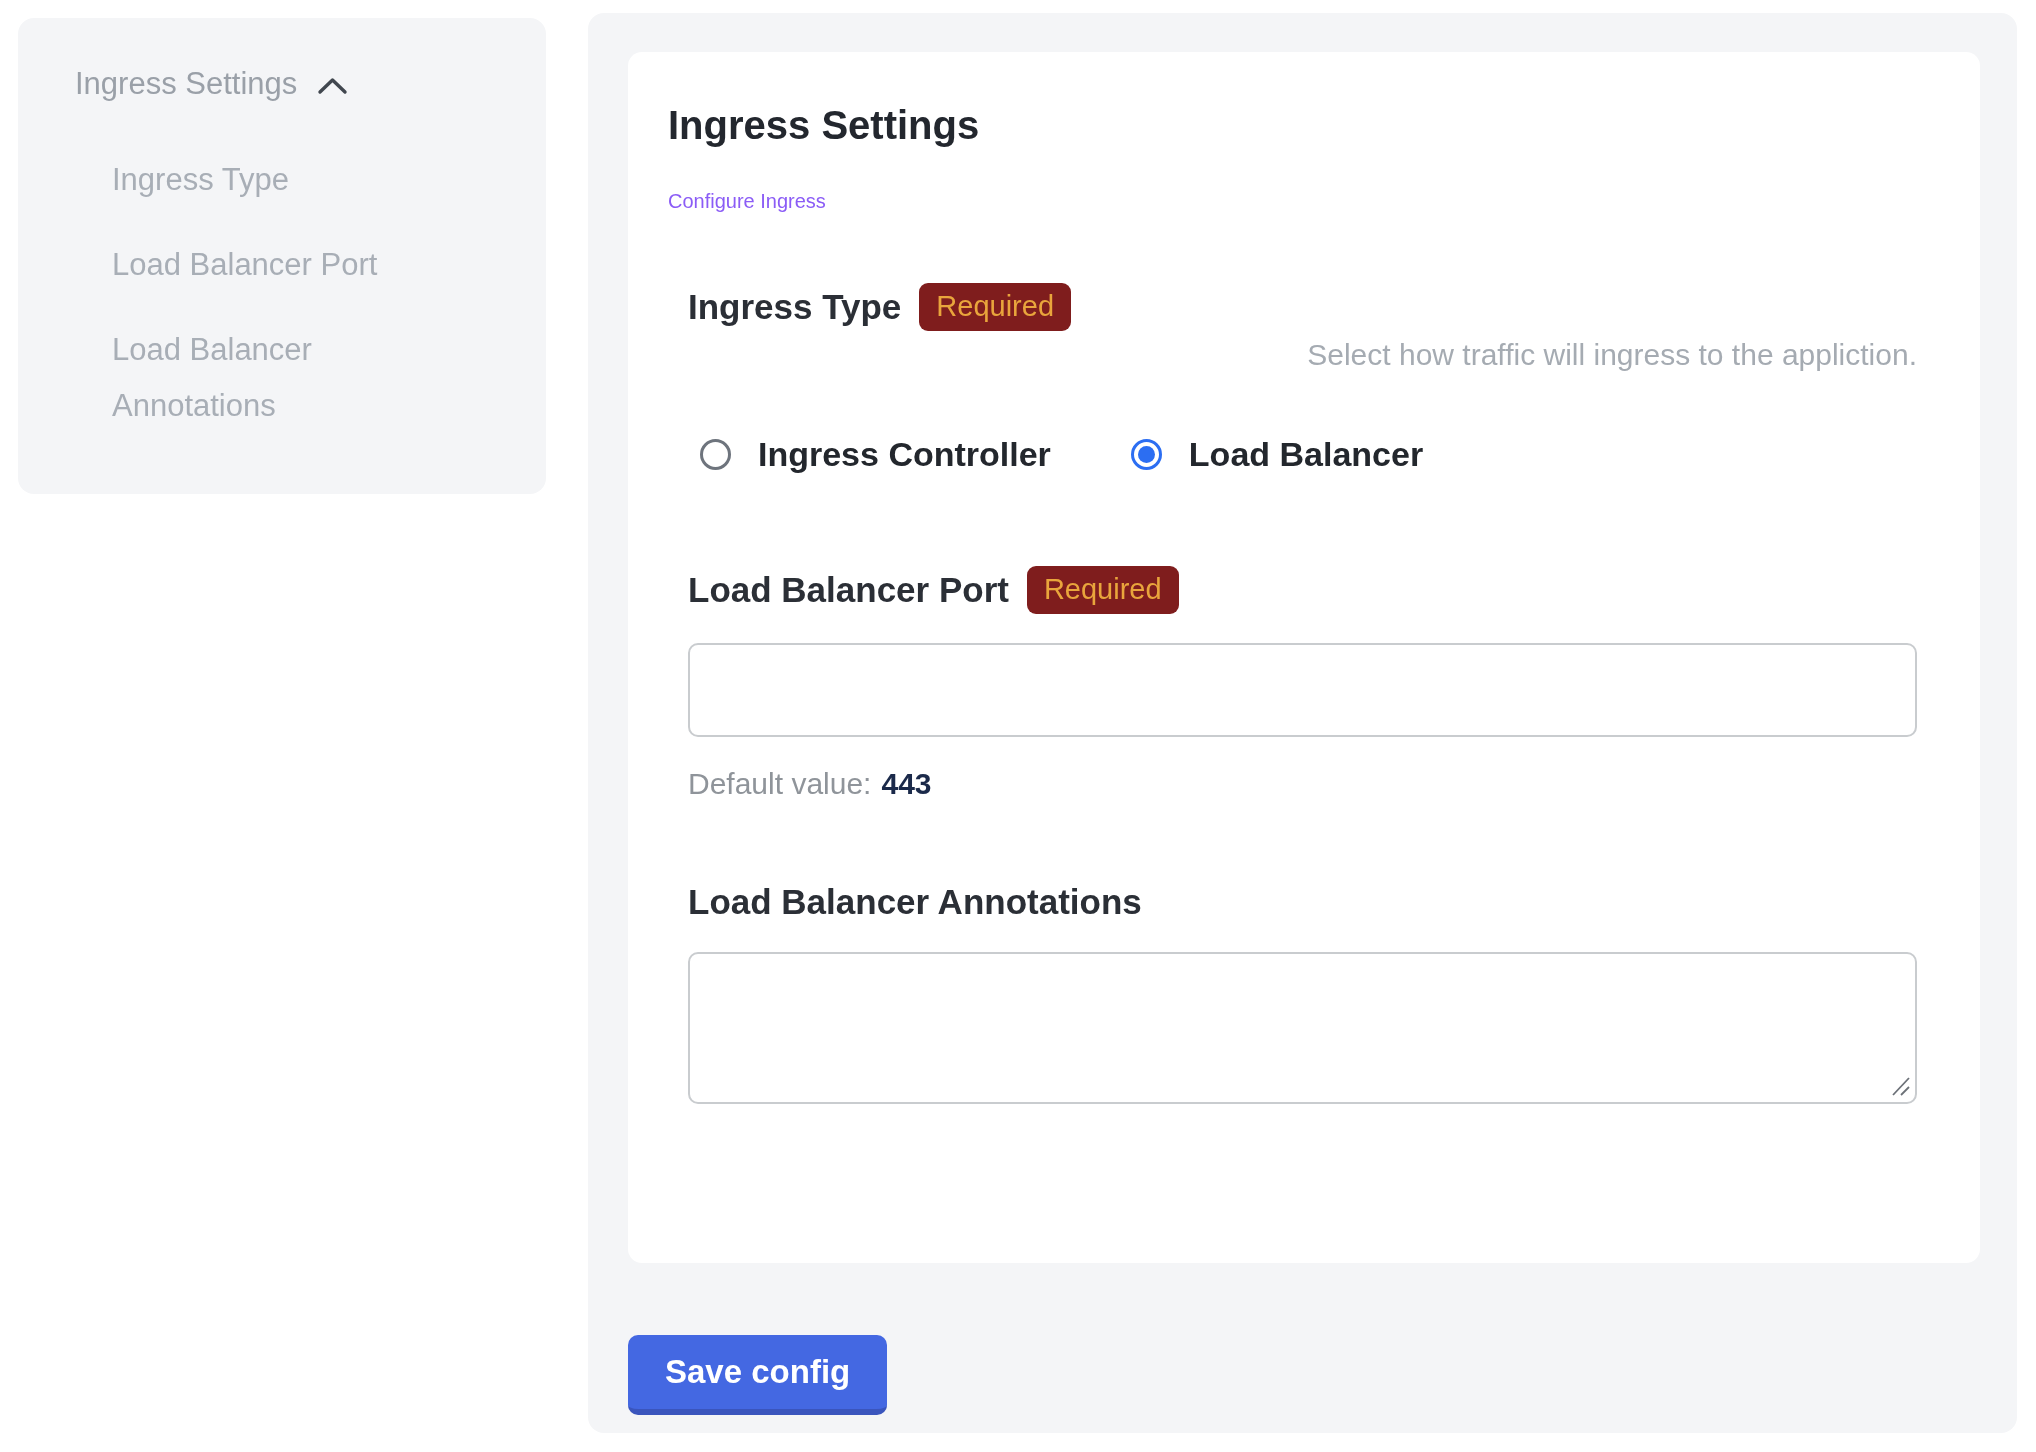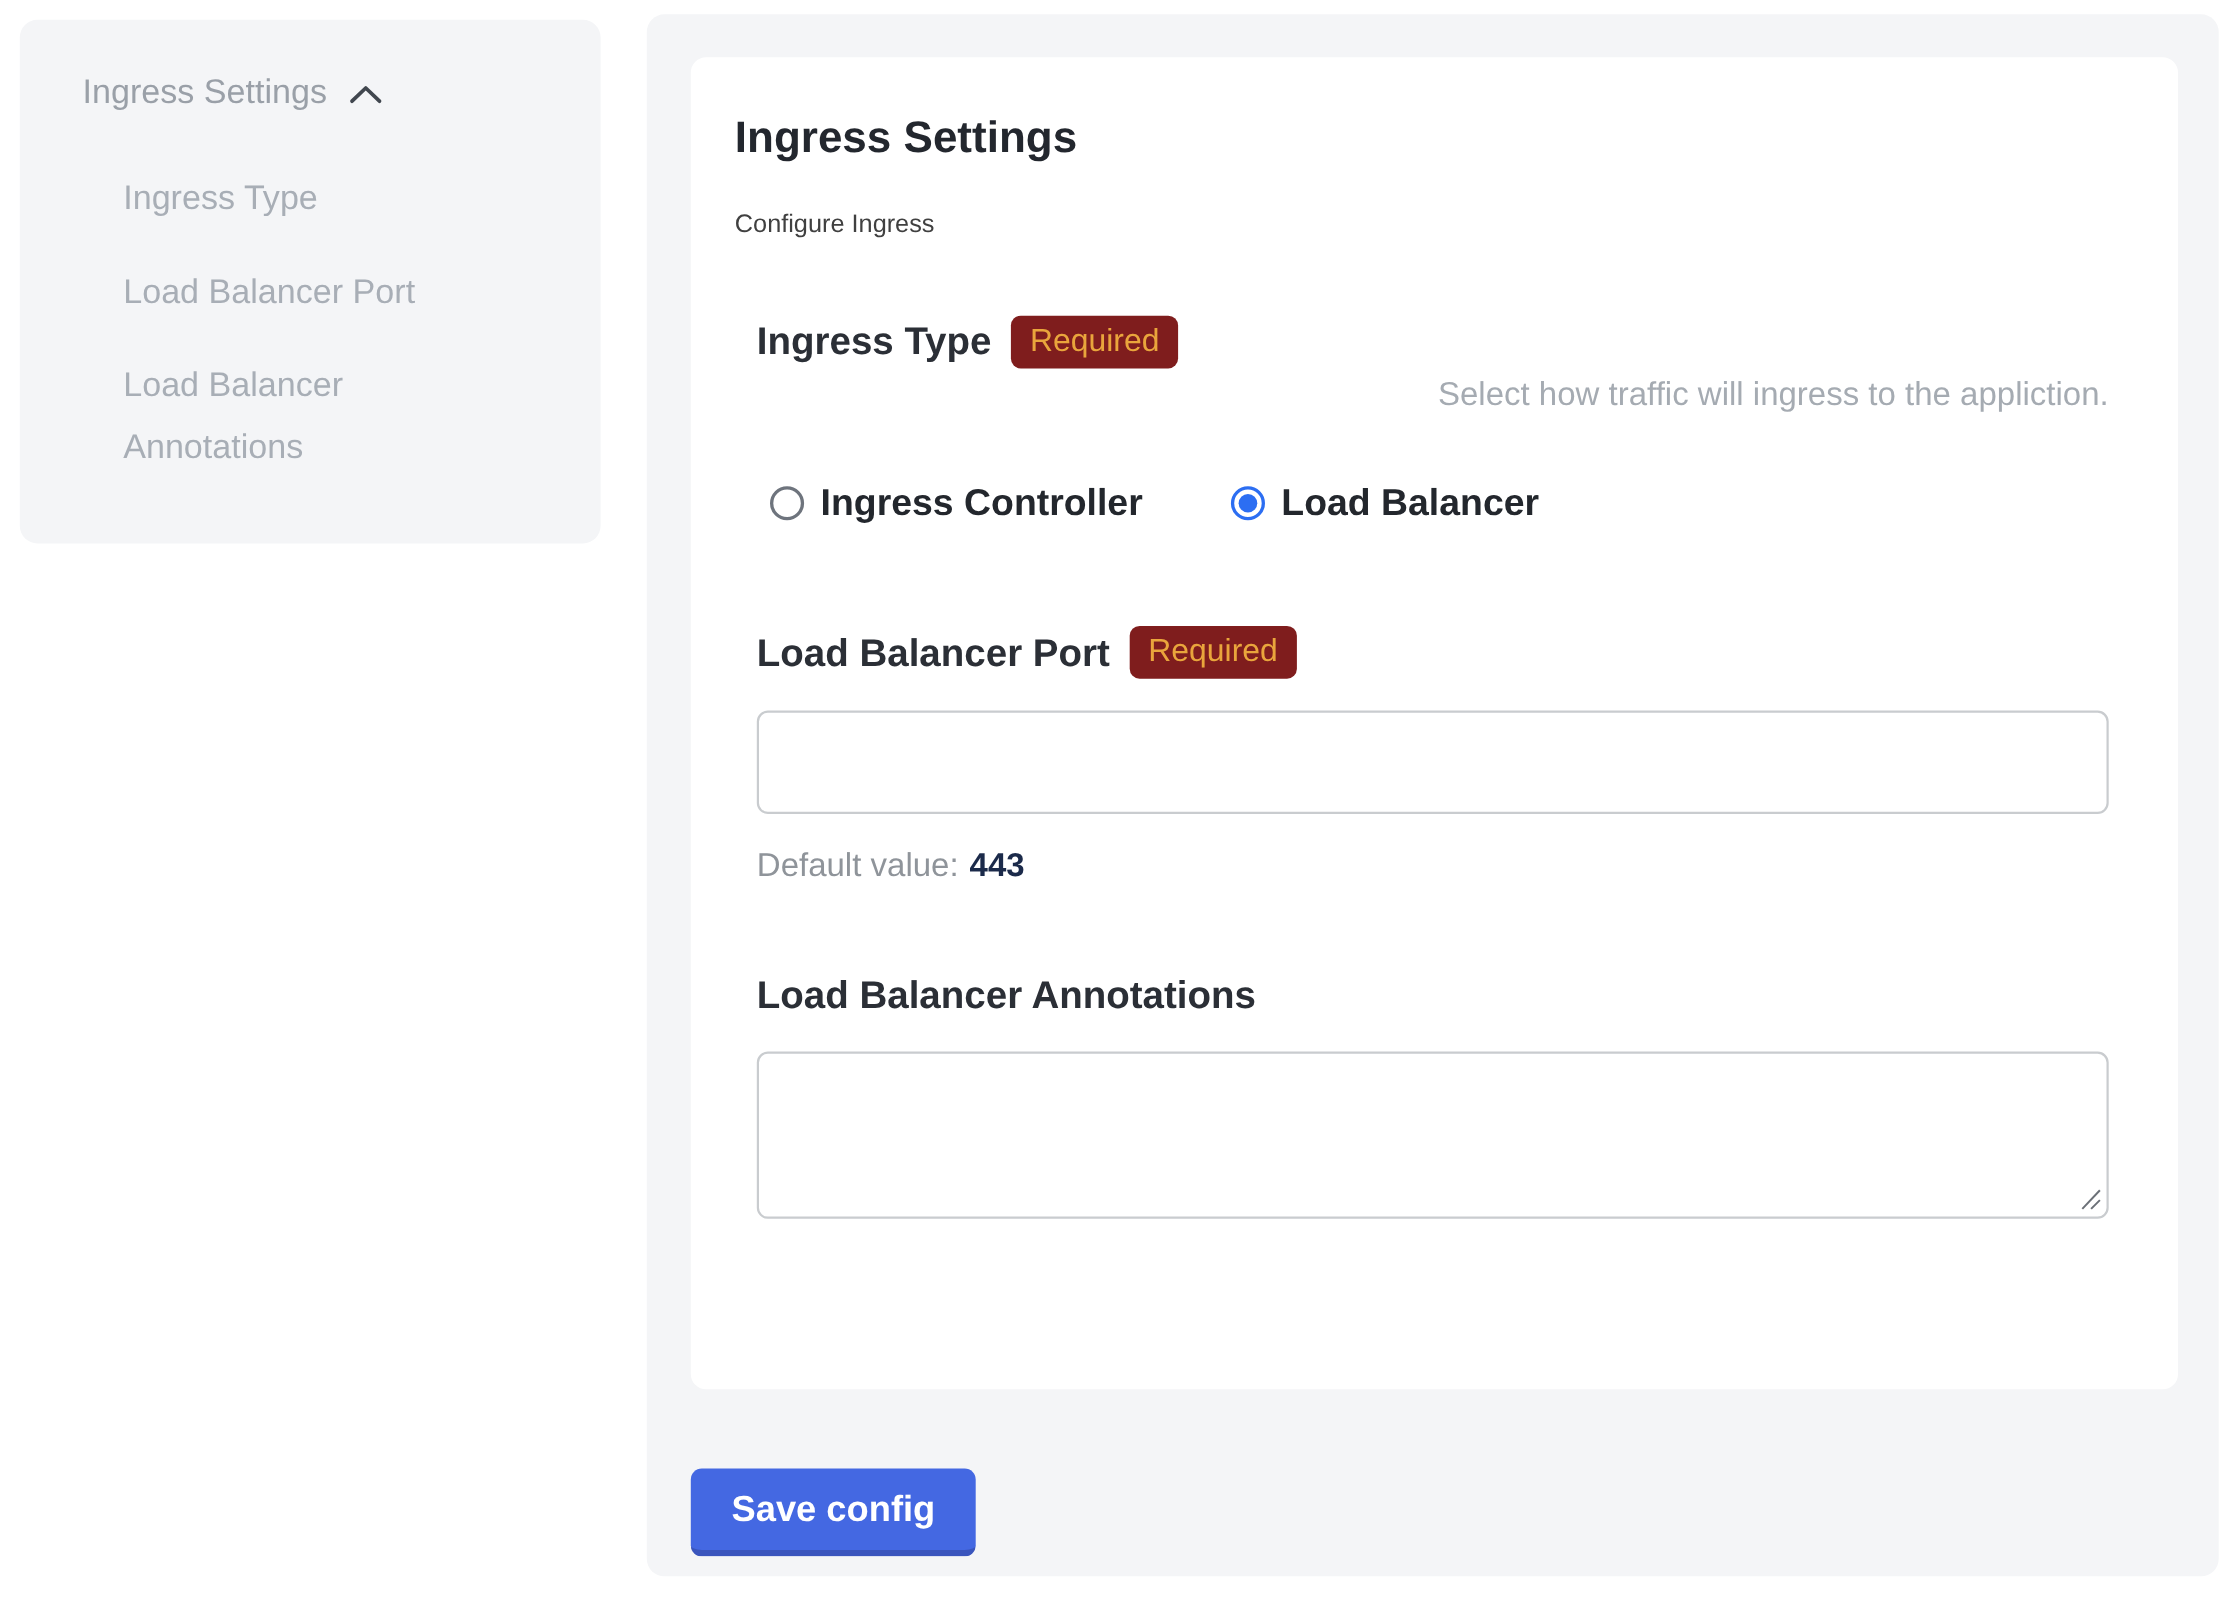--- a/index.html
+++ b/index.html
@@ -61,22 +61,22 @@
     overflow: hidden;
   }
   .card-title {
     font-size: 40px;
     font-weight: 700;
     color: #23272e;
     line-height: 1.15;
   }
   .card-subtitle {
     margin-top: 42px;
-    font-size: 23px;
-    color: #404040;
+    font-size: 20px;
+    color: #8b5cf6;
     line-height: 1.16;
   }
 
   .sections {
     margin-left: 20px;
     margin-right: 23px;
     margin-top: 70px;
   }
   .field { margin-top: 0; }
   .field + .field { }
@@ -113,21 +113,21 @@
   .radio-row {
     display: flex;
     align-items: center;
     gap: 80px;
     margin-top: 62px;
     padding-left: 12px;
   }
   .radio-option {
     display: flex;
     align-items: center;
-    gap: 15px;
+    gap: 27px;
     cursor: pointer;
   }
   .radio-circle {
     width: 31px; height: 31px;
     border-radius: 50%;
     border: 3px solid #6e747d;
     background: #ffffff;
     flex: 0 0 auto;
     position: relative;
   }

